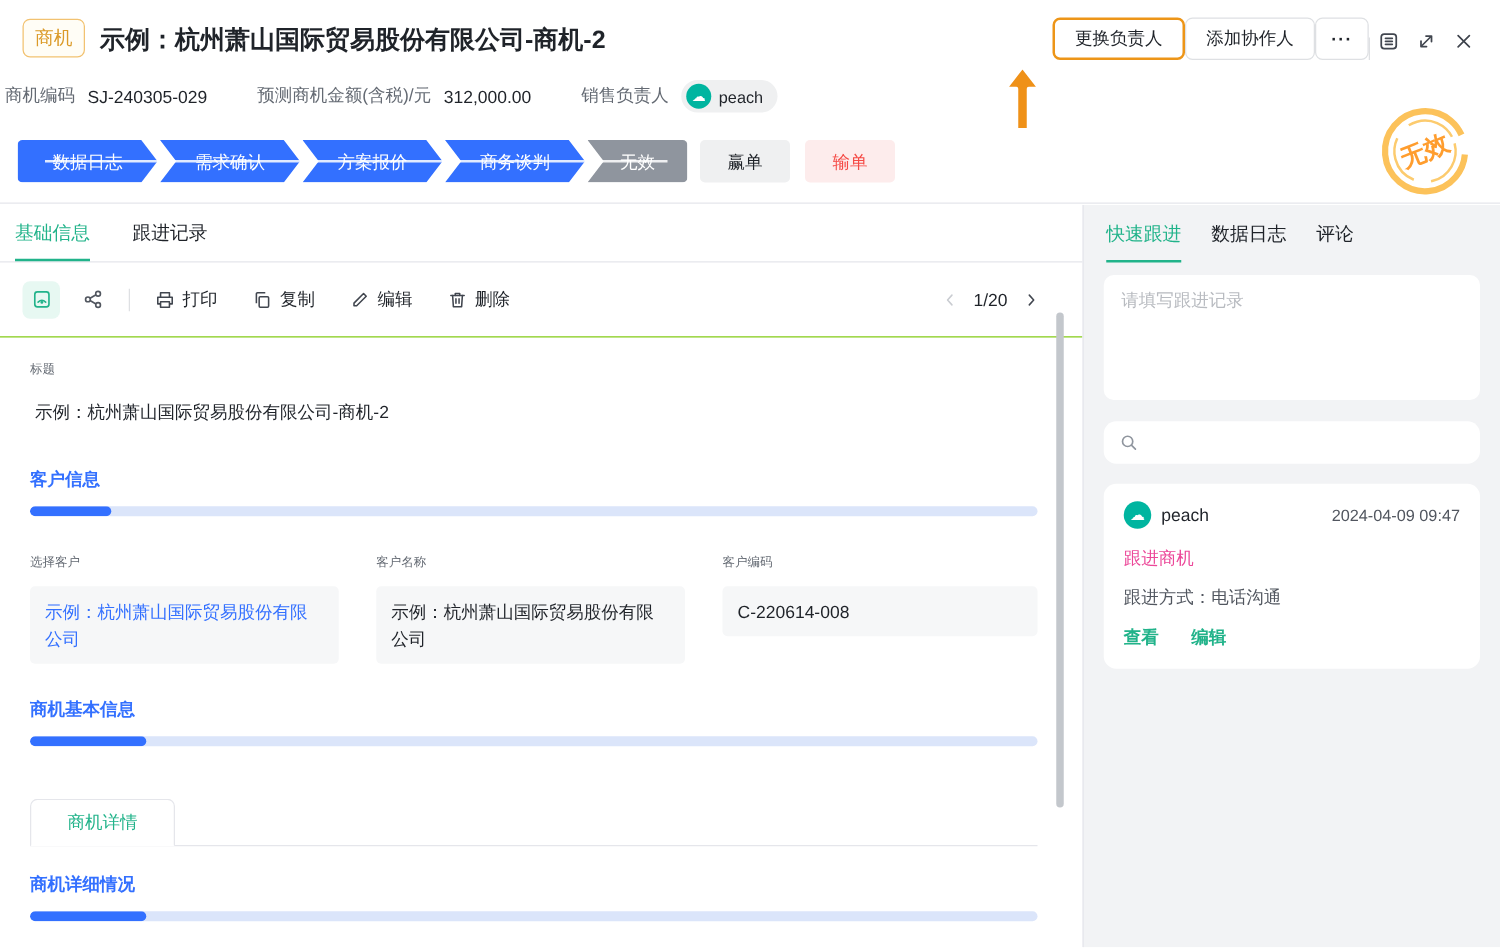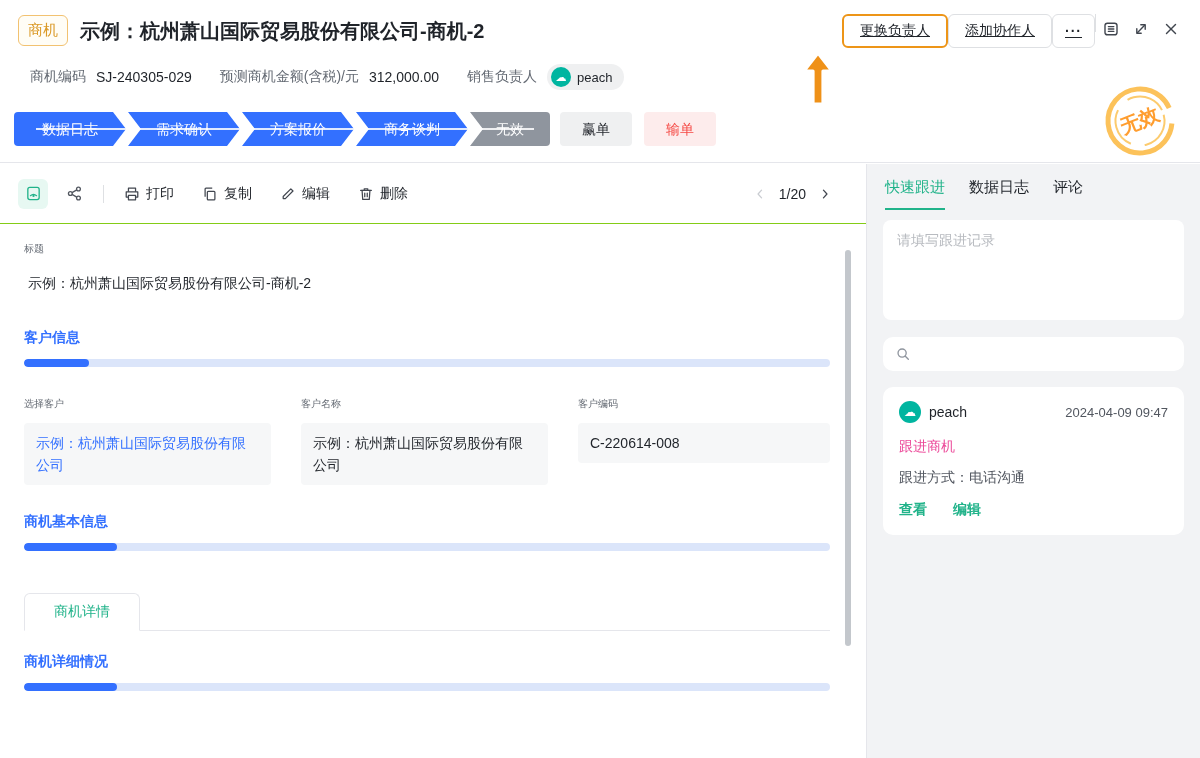--- a/index.html
+++ b/index.html
@@ -4,27 +4,27 @@
 <style>
   * { margin:0; padding:0; box-sizing:border-box; }
   html,body { background:#fff; }
   body { font-family:"Liberation Sans","DejaVu Sans",sans-serif; color:#1f2329; }
   #app { position:relative; width:1200px; height:758px; background:#fff; overflow:hidden; }
 
   
   .hdr { position:absolute; top:0; left:0; width:1200px; height:163px; background:#fff; border-bottom:1px solid #e5e6eb; }
   .badge { position:absolute; left:18px; top:15px; padding:5px 9px; font-size:15px; color:#db9a28; border:1px solid #f2c271; border-radius:6px; background:#fffdf6; }
   .title { position:absolute; left:80px; top:18px; font-size:20px; font-weight:700; color:#1f2329; }
-  .hdr-actions { position:absolute; right:14px; top:14px; display:flex; align-items:flex-start; height:34px;text-decoration:underline; }
+  .hdr-actions { position:absolute; right:14px; top:14px; display:flex; align-items:flex-end; height:34px; }
   .btn { height:34px; padding:0 16px; background:#fff; border:1px solid #dee0e3; border-radius:6px; font-size:14px; color:#1f2329; display:flex; align-items:center; cursor:pointer; font-family:inherit; }
   .btn.hl { border:2px solid #ed9518; }
   .btn.more { padding:0 12px; font-weight:700; letter-spacing:1px; }
   .vdiv { width:1px; height:18px; background:#dee0e3; }
   .hicon { width:30px; height:30px; display:flex; align-items:center; justify-content:center; cursor:pointer; color:#41464f; }
-  .meta { position:absolute; left:30px; top:64px; display:flex; align-items:center; gap:28px; font-size:14px; }
+  .meta { position:absolute; left:4px; top:64px; display:flex; align-items:center; gap:40px; font-size:14px; }
   .meta .item { display:flex; align-items:center; gap:10px; }
   .meta .lab { color:#646a73; }
   .meta .val { color:#1f2329; }
   .chip { display:flex; align-items:center; gap:6px; background:#eff0f1; border-radius:14px; padding:3px 12px 3px 4px; }
   .avatar { width:20px; height:20px; border-radius:50%; background:#00b5a0; color:#fff; font-size:11px; display:flex; align-items:center; justify-content:center; }
   .chip .nm { font-size:13px; color:#1f2329; }
 
   
   .anno-arrow { position:absolute; left:797px; top:50px; pointer-events:none; }
 
@@ -172,20 +172,24 @@
     <span class="stamp">
       <svg width="76" height="76" viewBox="0 0 76 76">
         <circle cx="38" cy="38" r="32" fill="none" stroke="#fcc25a" stroke-width="5" stroke-dasharray="165 16" transform="rotate(40 38 38)"></circle>
         <circle cx="38" cy="38" r="24.5" fill="none" stroke="#fccb6e" stroke-width="2" stroke-dasharray="40 14" transform="rotate(-15 38 38)"></circle>
         <text x="38" y="39" text-anchor="middle" dominant-baseline="middle" transform="rotate(-22 38 38)" font-size="20" font-weight="bold" fill="#ff9d2e">无效</text>
       </svg>
     </span>
   </div>
 
   <div class="left">
+    <div class="ltabs">
+      <div class="tab active">基础信息</div>
+      <div class="tab">跟进记录</div>
+    </div>
 
     <div class="toolbar">
       <span class="viewbtn">
         <svg width="17" height="17" viewBox="0 0 18 18" fill="none" stroke="#21b38a" stroke-width="1.4" stroke-linecap="round">
           <rect x="3" y="2.6" width="12" height="12.8" rx="2.2"></rect>
           <path d="M5.8 11.3 q3.2 -2.8 6.4 0"></path>
           <circle cx="9" cy="11.6" r="1.2" fill="#21b38a" stroke="none"></circle>
         </svg>
       </span>
       <span class="tbicon">

